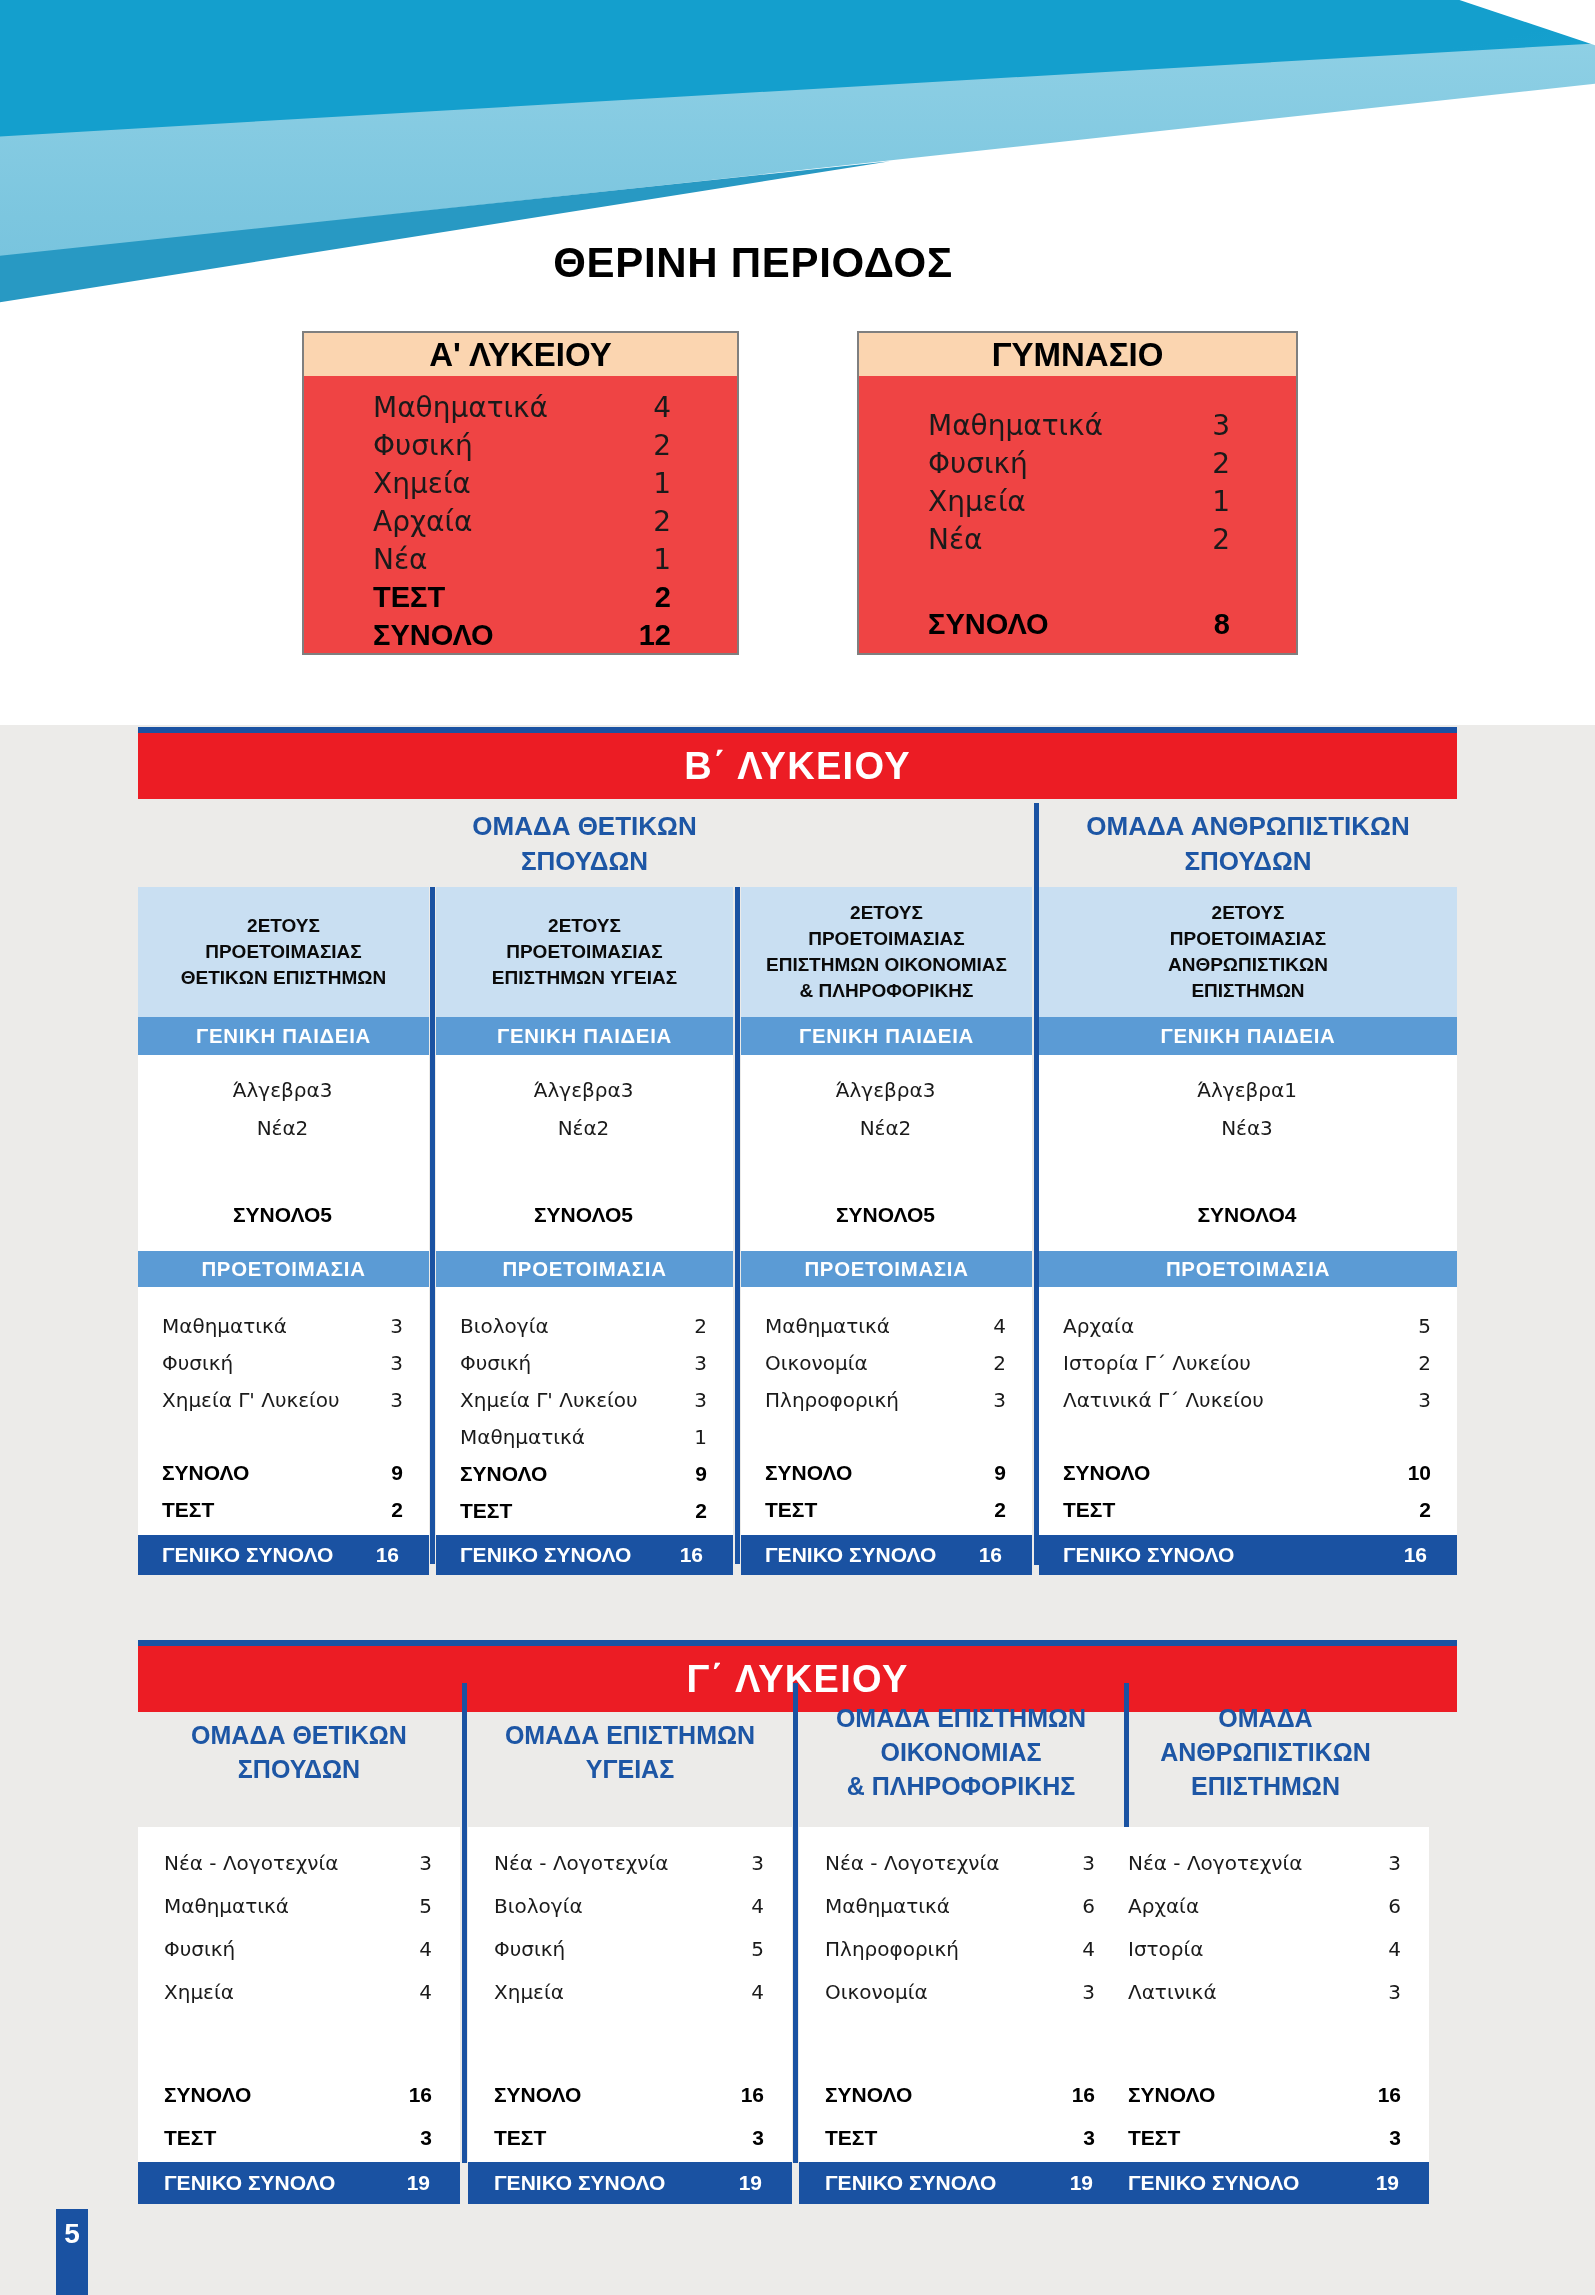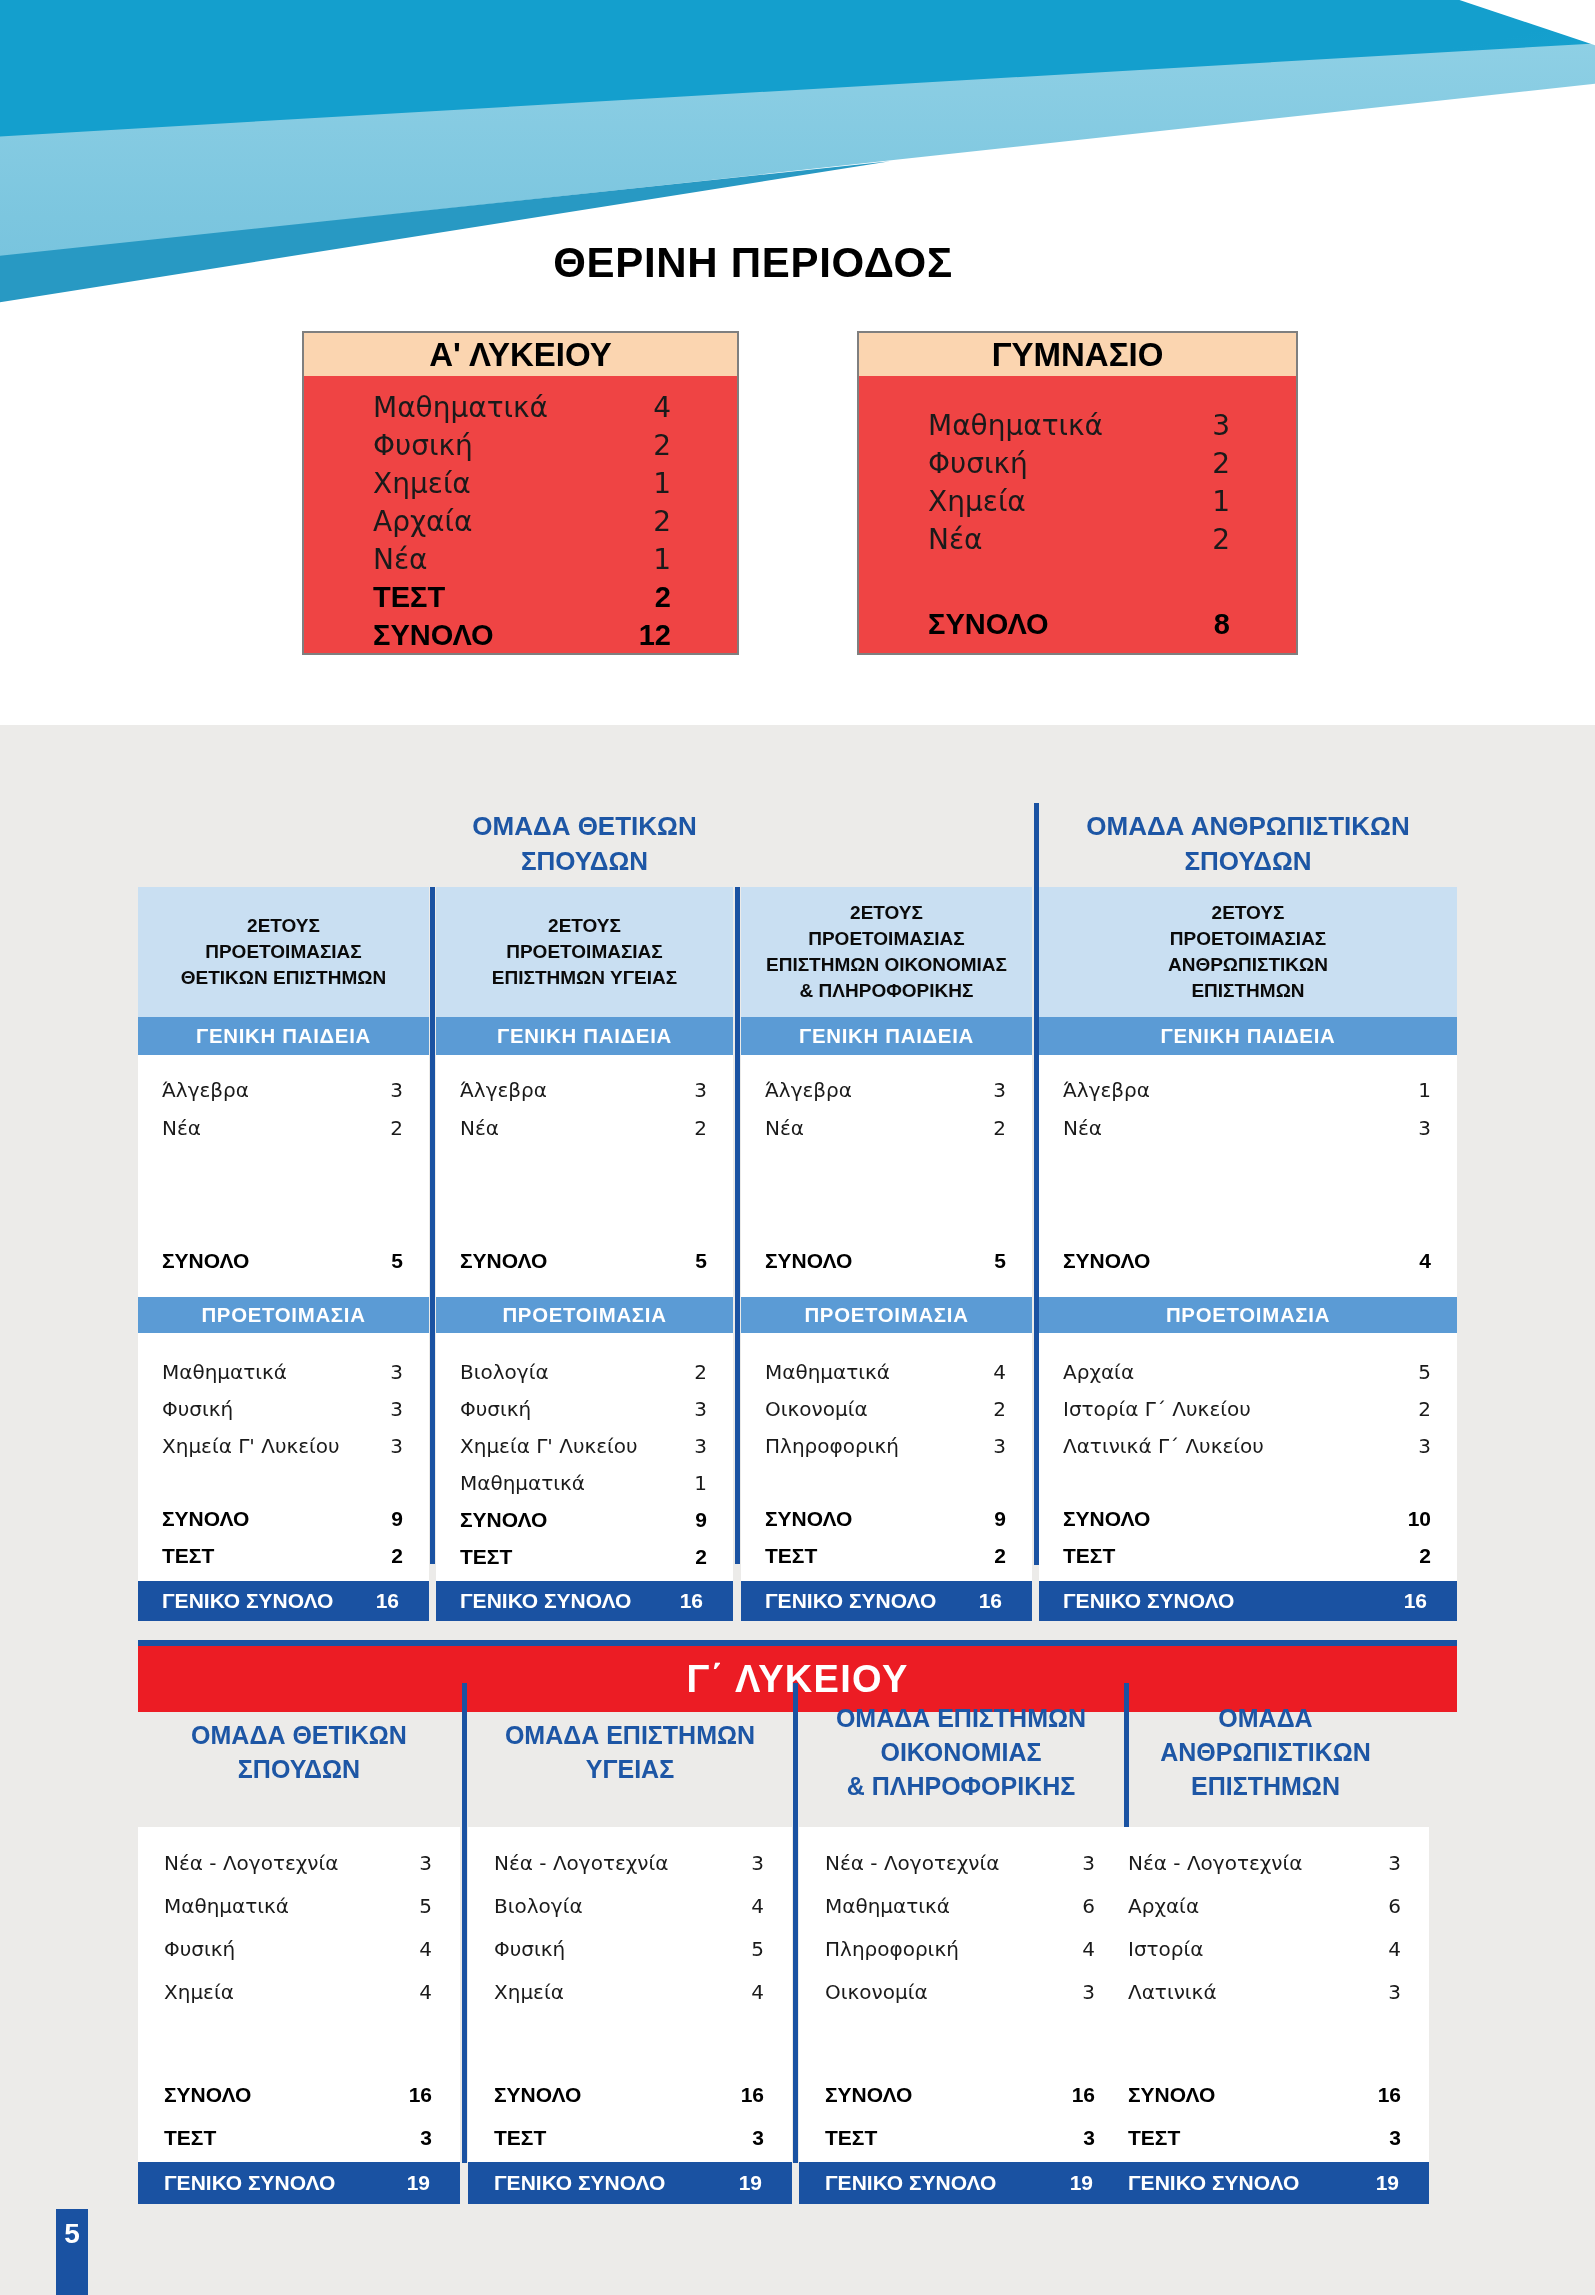--- a/index.html
+++ b/index.html
@@ -44,22 +44,22 @@
                 color:#1D56A5; font-size:26px; line-height:1.32; }
   .vsep { position:absolute; width:4.6px; background:#1A52A2; }
 
   
   .bcol { position:absolute; top:887px; height:677px; display:flex; flex-direction:column; }
   .bcol-head { height:130px; flex:0 0 auto; background:#C9DFF2; display:flex; align-items:center;
                justify-content:center; text-align:center; font-size:19px; line-height:1.38; color:#0a0a0a; }
   .bar { height:38px; flex:0 0 auto; background:#5B9BD5; color:#fff; display:flex; align-items:center;
          justify-content:center; font-size:20.4px; letter-spacing:0.7px; }
   .bar.prep { height:36px; }
-  .bbody1 { height:242px; flex:0 0 auto; background:#fff; display:flex; flex-direction:column;
-            box-sizing:border-box; padding-top:16px; padding-bottom:17px; }
+  .bbody1 { height:196px; flex:0 0 auto; background:#fff; display:flex; flex-direction:column;
+            box-sizing:border-box; padding-top:16px; padding-bottom:17px;align-items:center; }
   .bbody2 { height:248px; flex:0 0 auto; background:#fff; display:flex; flex-direction:column;
             box-sizing:border-box; padding-top:20px; padding-bottom:6.6px; }
   .crow { height:38px; flex:0 0 auto; display:flex; justify-content:space-between; align-items:center;
           padding:0 26px 0 24px; font-size:20px; color:#1a1a1a; }
   .bbody2 .crow { height:37px; }
   .crow.bold { font-family:"Liberation Sans", sans-serif; font-weight:bold; font-size:21px; color:#000; }
   .grand { height:40px; flex:0 0 auto; background:#1A52A2; color:#fff; display:flex;
            justify-content:space-between; align-items:center; padding:0 30px 0 24px; font-size:21px; }
 
   
@@ -146,20 +146,21 @@
           <span>Νέα</span>
           <span>2</span>
         </div>
       <div class="srow bold mt-auto">
           <span>ΣΥΝΟΛΟ</span>
           <span>8</span>
         </div>
     </div>
   </div>
 
+  <div class="banner hfont" style="top:727px;">Β΄ ΛΥΚΕΙΟΥ</div>
 
   <div class="group-head hfont pre" style="left:138px; top:799px; width:893px; height:89px;">ΟΜΑΔΑ ΘΕΤΙΚΩΝ
 ΣΠΟΥΔΩΝ</div>
   <div class="group-head hfont pre" style="left:1039px; top:799px; width:418px; height:89px;">ΟΜΑΔΑ ΑΝΘΡΩΠΙΣΤΙΚΩΝ
 ΣΠΟΥΔΩΝ</div>
 
   <div class="vsep" style="left:430px;  top:887px; height:677px;"></div>
   <div class="vsep" style="left:735px; top:887px; height:677px;"></div>
   <div class="vsep" style="left:1034px; top:803px; height:762px;"></div>
 

